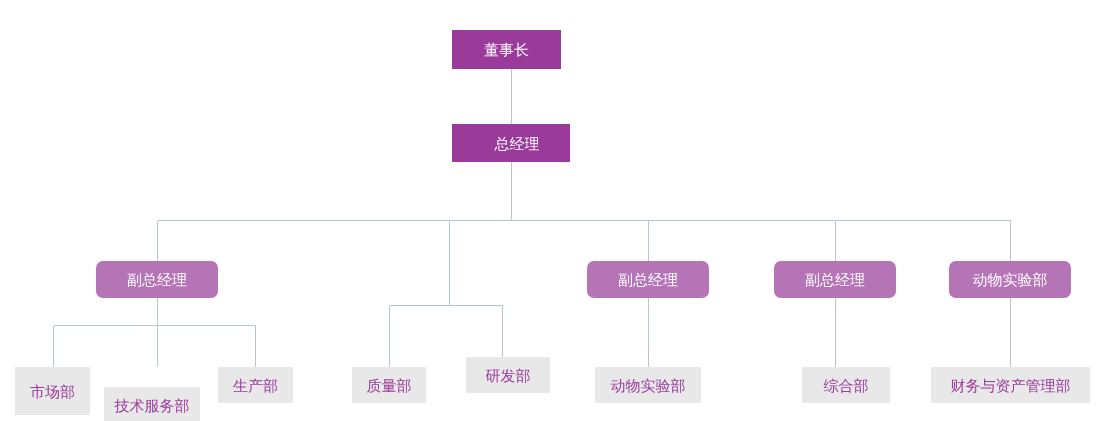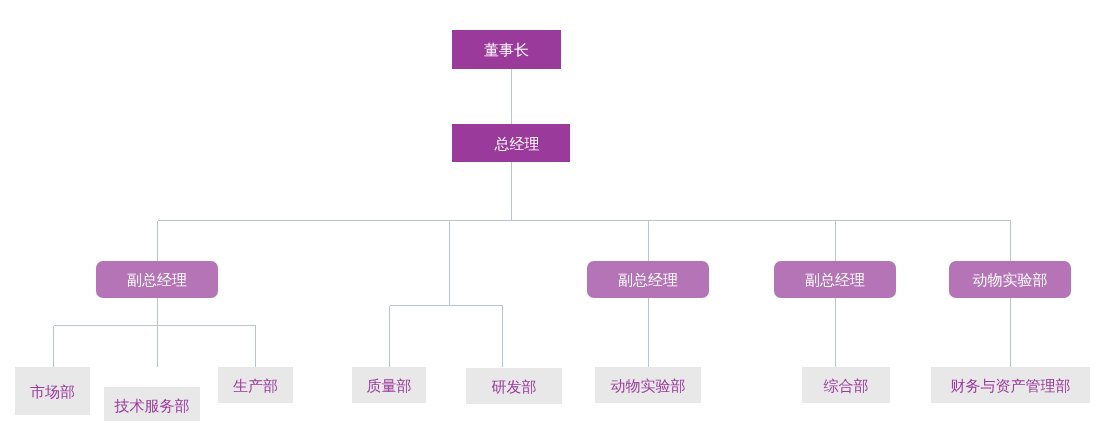--- a/index.html
+++ b/index.html
@@ -50,21 +50,21 @@
   .n-chairman     { left: 452px; top: 30px;  width: 109px; height: 39px; }
   .n-gm           { left: 452px; top: 124px; width: 118px; height: 38px; padding-left: 12px; }
   .n-deputy1      { left: 96px;  top: 261px; width: 122px; height: 37px; }
   .n-deputy2      { left: 587px; top: 261px; width: 122px; height: 37px; }
   .n-deputy3      { left: 774px; top: 261px; width: 122px; height: 37px; }
   .n-fin-director { left: 949px; top: 261px; width: 122px; height: 37px; }
   .n-marketing    { left: 15px;  top: 367px; width: 75px;  height: 48px; }
   .n-techservice  { left: 104px; top: 367px; width: 96px;  height: 36px; margin-top: 20px; }
   .n-production   { left: 218px; top: 367px; width: 75px;  height: 36px; }
   .n-quality      { left: 352px; top: 367px; width: 74px;  height: 36px; }
-  .n-rnd          { left: 466px; top: 368px; width: 96px;  height: 36px; }
+  .n-rnd          { left: 466px; top: 357px; width: 84px;  height: 36px; }
   .n-animallab    { left: 595px; top: 367px; width: 106px; height: 36px; }
   .n-general      { left: 802px; top: 367px; width: 88px;  height: 36px; }
   .n-finasset     { left: 931px; top: 367px; width: 159px; height: 36px; }
 </style>
 </head>
 <body>
 
 <div class="canvas">
 
   <svg class="lines" viewBox="0 0 1100 421" shape-rendering="crispEdges">

